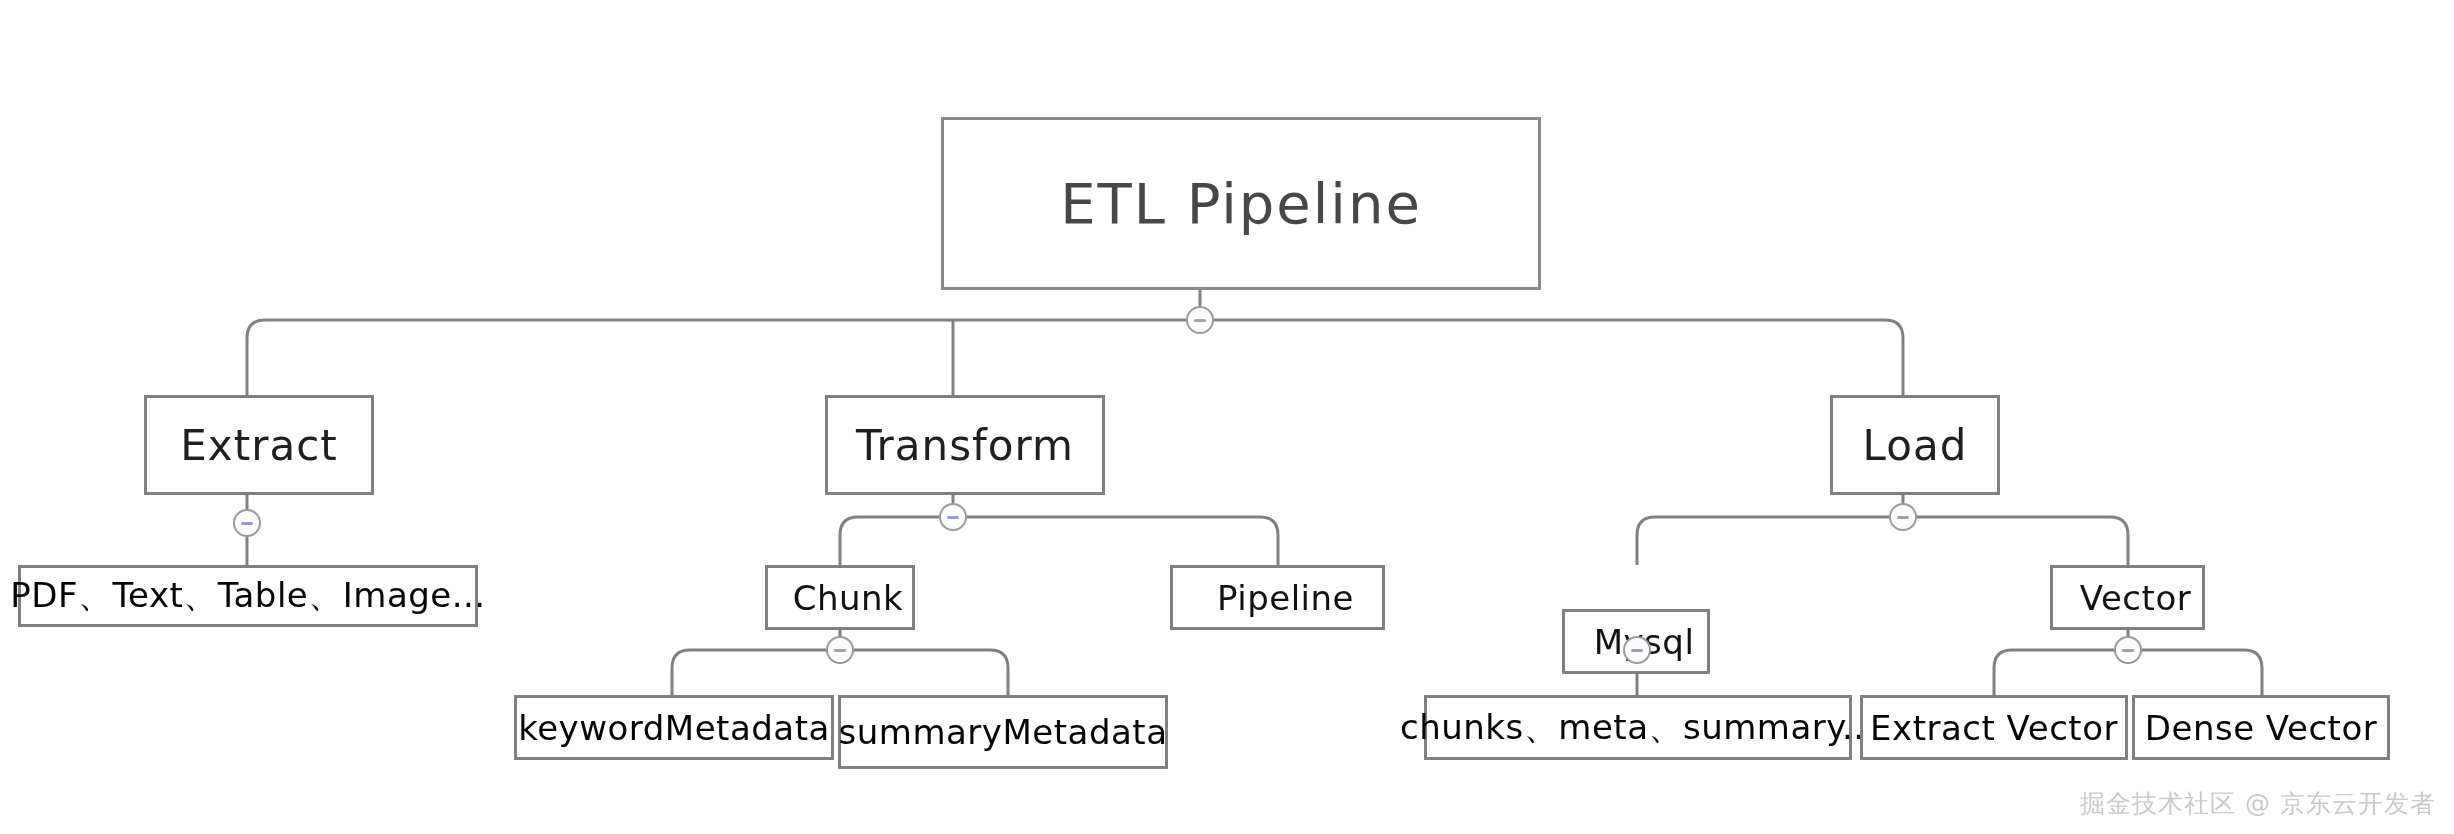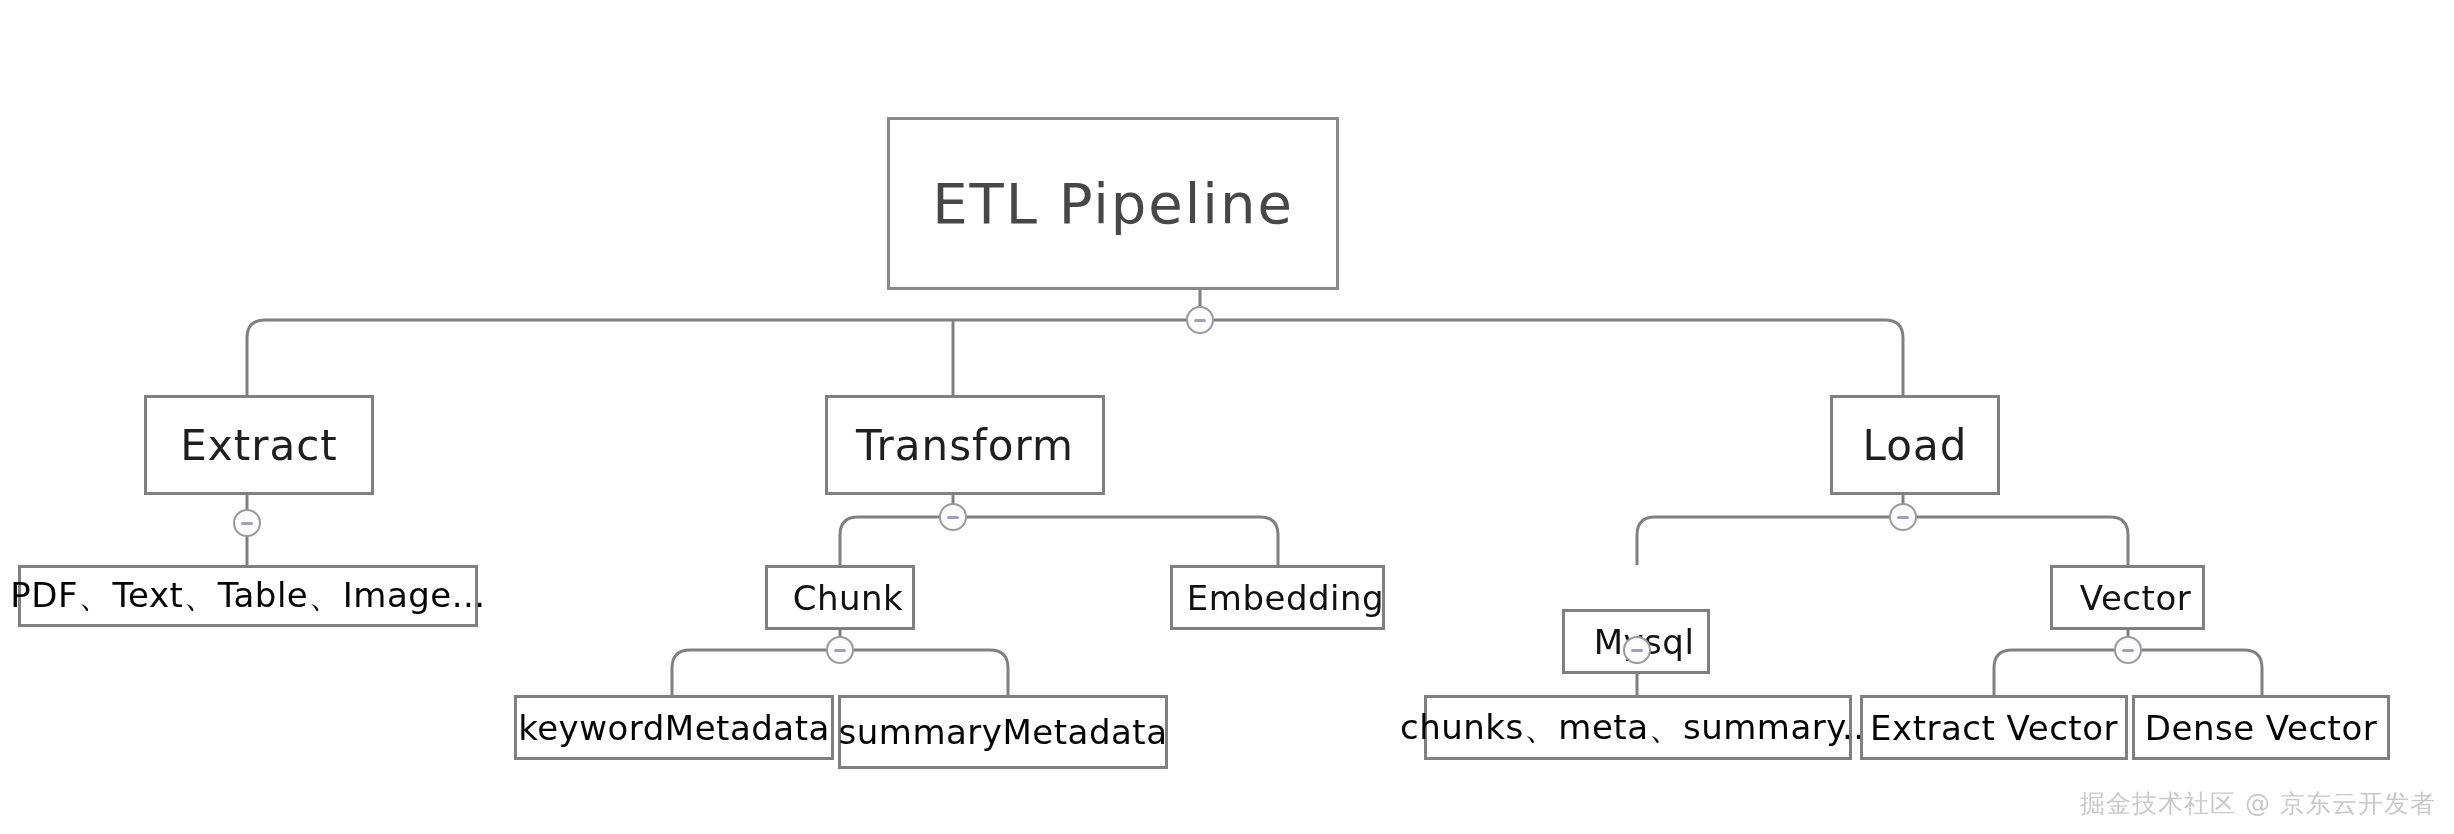--- a/index.html
+++ b/index.html
@@ -145,21 +145,21 @@
     <path d="M 1637 565 L 1637 535 Q 1637 517 1655 517
              L 2110 517 Q 2128 517 2128 535 L 2128 565"></path>
 
     <line x1="1637" y1="630" x2="1637" y2="695"></line>
 
     <line x1="2128" y1="630" x2="2128" y2="650"></line>
     <path d="M 1994 695 L 1994 668 Q 1994 650 2012 650
              L 2244 650 Q 2262 650 2262 668 L 2262 695"></path>
   </svg>
 
-  <div class="node root" style="left:887px; top:117px; width:452px; height:173px;">
+  <div class="node root" style="left:941px; top:117px; width:600px; height:173px;">
     <span>ETL Pipeline</span>
   </div>
   <div class="toggle" style="left:1186px; top:306px;" title="collapse">
     <span class="bar"></span>
   </div>
 
   <div class="node level1" style="left:132px; top:395px; width:230px; height:100px;">
     <span>Extract</span>
   </div>
   <div class="toggle" style="left:233px; top:509px;" title="collapse">
@@ -185,21 +185,21 @@
   </div>
 
   <div class="node level2" style="left:765px; top:565px; width:150px; height:65px;">
     <span>Chunk</span>
   </div>
   <div class="toggle" style="left:826px; top:636px;" title="collapse">
     <span class="bar"></span>
   </div>
 
   <div class="node level2" style="left:1170px; top:565px; width:215px; height:65px;">
-    <span>Embedding</span>
+    <span>Pipeline</span>
   </div>
 
   <div class="node leaf" style="left:514px; top:695px; width:320px; height:65px;">
     <span>keywordMetadata</span>
   </div>
   <div class="node leaf" style="left:838px; top:695px; width:330px; height:74px;">
     <span>summaryMetadata</span>
   </div>
 
   <div class="node level2" style="left:1562px; top:565px; width:148px; height:65px;margin-top:44px;">

